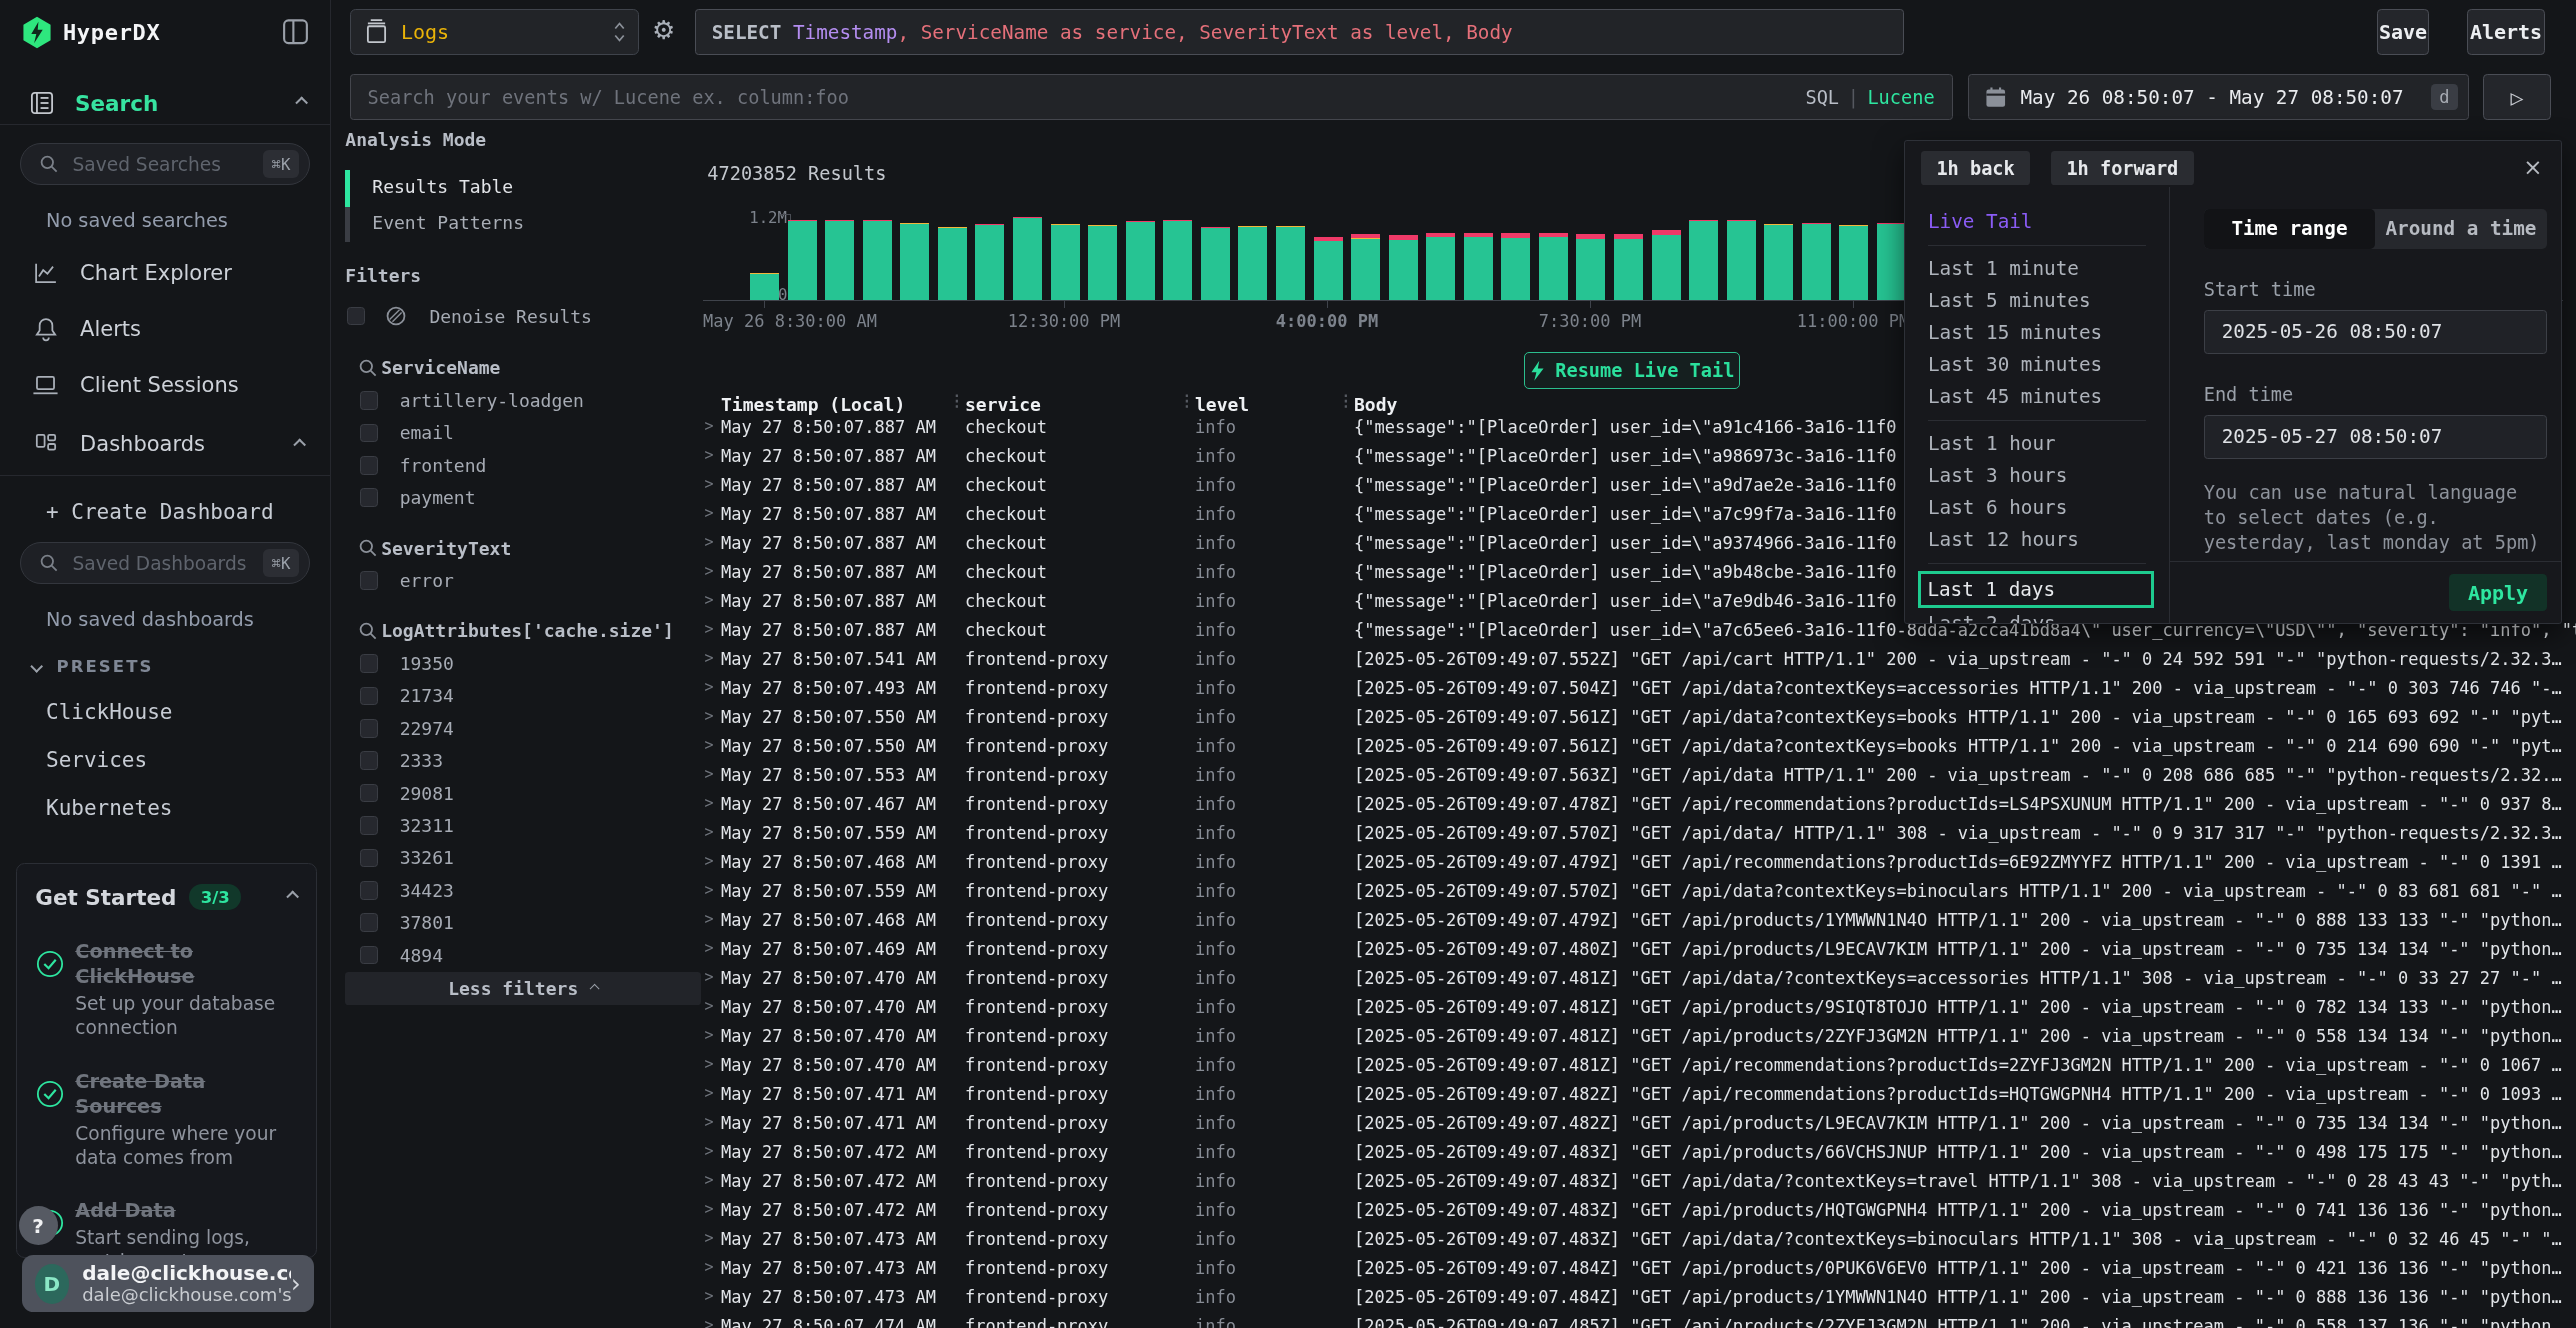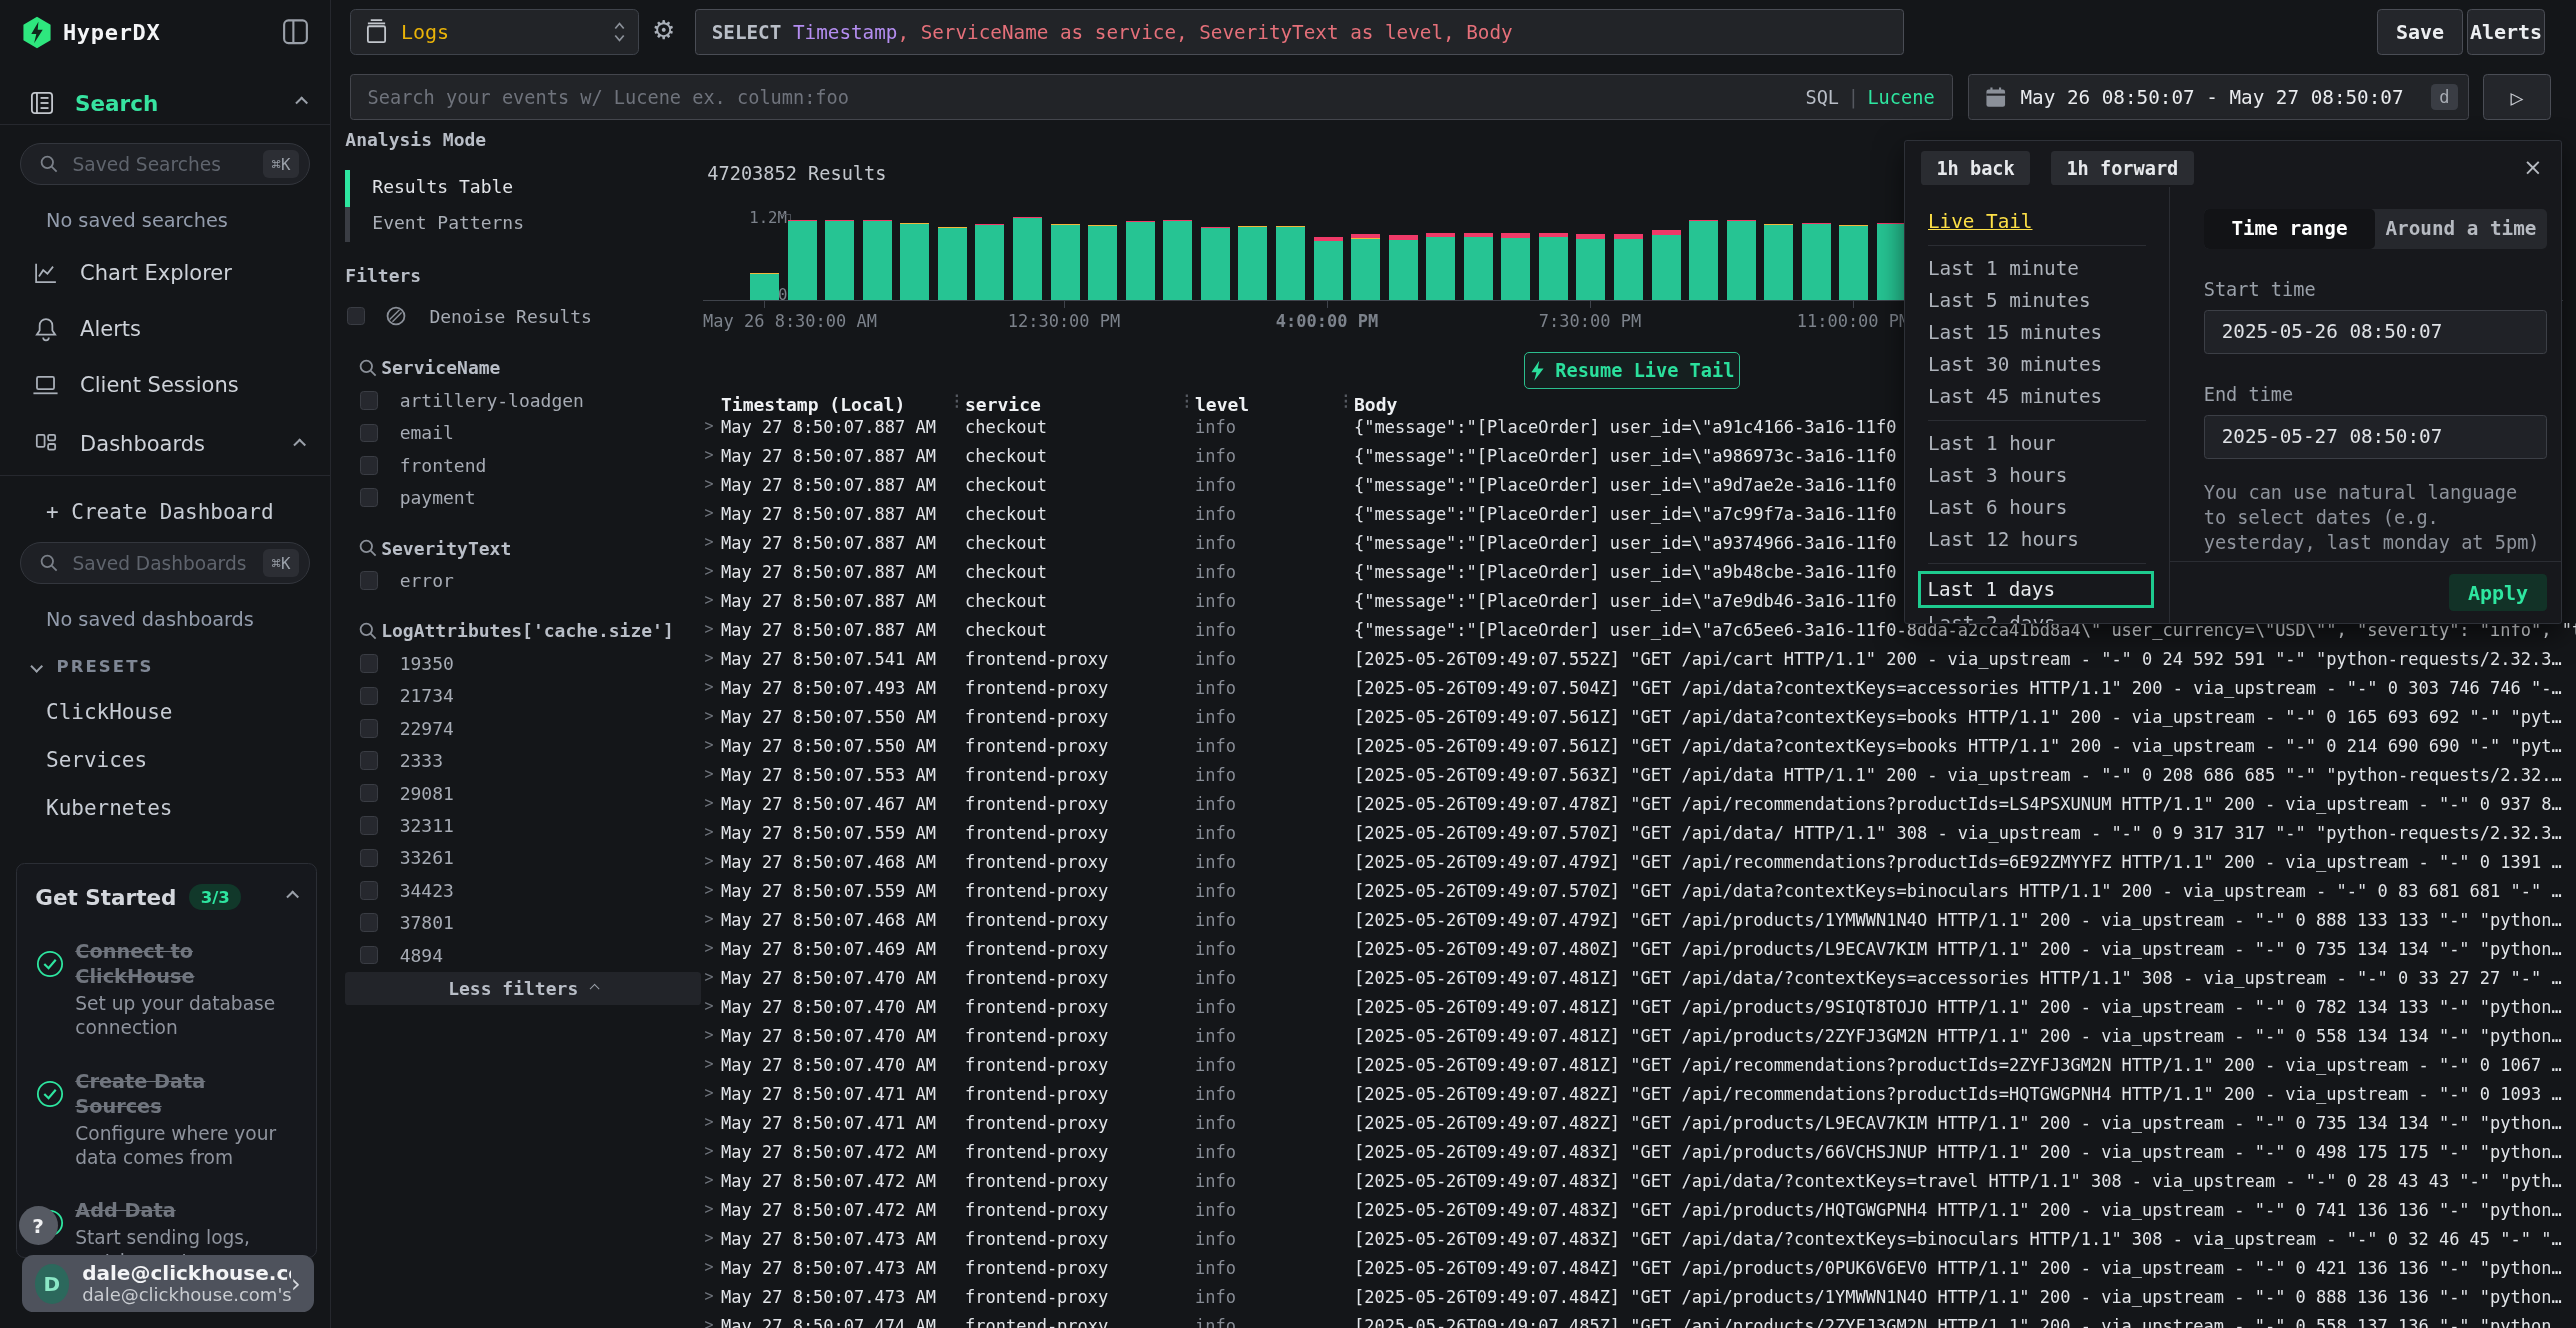--- a/index.html
+++ b/index.html
@@ -53,21 +53,21 @@
   .ibox { position:absolute; background:#222428; border:0.7px solid #4a4d55; border-radius:3.6px; display:flex; align-items:center; }
   .select-src { left:18.6px; top:9.3px; width:289px; height:46px; padding:0 11.4px 0 14.3px; border-color:#3f434b; border-radius:5.7px; cursor:pointer; }
   .select-src .txt { font-size:20px; color:#eab308; margin-left:13px; }
   .gear-btn { position:absolute; left:321px; top:17px; cursor:pointer; }
   .sql-editor { left:364px; top:9.3px; width:1209px; height:46px; padding:0 15.7px; font-size:19.3px; cursor:text; }
   .kw { color:#b9bec7; font-weight:bold; }
   .tok-col { color:#b48df0; }
   .tok-expr { color:#e5707a; }
   .orderby { left:1586px; top:9.3px; width:441px; height:46px; padding:0 15.7px; font-size:19.3px; cursor:text; }
   .btn { position:absolute; background:#24262b; border:0.7px solid #4a4d55; border-radius:4.3px; color:#eceef1; font-weight:bold; font-size:20px; display:flex; align-items:center; justify-content:center; cursor:pointer; }
-  .save-btn { left:2046px; top:9.3px; width:86px; height:46px; }
+  .save-btn { left:2046px; top:9.3px; width:52px; height:46px; }
   .alerts-btn { left:2136px; top:9.3px; width:78px; height:46px; }
 
   .search-input { left:18.6px; top:74px; width:1603px; height:46px; padding:0 17px; border-color:#44464d; cursor:text; }
   .search-input .ph { color:#6f737c; font-size:18.6px; }
   .lang-toggle { margin-left:auto; font-size:18.6px; }
   .lang-toggle .sql { color:#b9bec7; cursor:pointer; }
   .lang-toggle .sep { color:#55585f; margin:0 8.6px; }
   .lang-toggle .lucene { color:#2ee6a0; cursor:pointer; }
   .date-box { left:1637px; top:74px; width:501px; height:46px; padding:0 10px 0 15.7px; border-color:#44464d; cursor:text; }
   .date-box .txt { margin-left:14.3px; font-size:19.3px; color:#e9ebee; white-space:nowrap; }
@@ -118,21 +118,21 @@
   .trow .bdy { left:651px; right:0; color:#e2e5e9; }
 
   
   .time-panel { position:absolute; left:1573px; top:140px; width:658px; height:484px; background:#17181c; border:0.7px solid #2e3138; border-radius:2.9px; box-shadow:0 10px 29px rgba(0,0,0,.55); z-index:50; overflow:hidden; }
   .tp-head { position:relative; height:46px; padding:10px 14.3px 0 15.7px; }
   .tp-btn { display:inline-flex; align-items:center; justify-content:center; height:34px; padding:0 15.7px; background:#2a2c31; border-radius:3.6px; color:#e7e9ec; font-weight:bold; font-size:18.6px; margin-right:10px; cursor:pointer; }
   .tp-close { position:absolute; right:18.6px; top:13px; font-size:23px; color:#b6bac1; cursor:pointer; font-family:"DejaVu Sans", sans-serif; }
   .tp-cols { position:absolute; top:46px; left:0; right:0; bottom:0; display:flex; }
   .tp-menu { width:266px; border-right:0.7px solid #2b2d33; padding:18.6px 0 0 23px; overflow:hidden; }
   .tp-item { height:32px; display:flex; align-items:center; font-size:19.3px; color:#aeb3bb; cursor:pointer; }
-  .tp-item.first { color:#fde047;text-decoration:underline; }
+  .tp-item.first { color:#8b5cf6; }
   .tp-item.selected { border:3.6px solid #1ecb8f; margin-left:-10px; padding-left:6.4px; width:236px; height:37px; color:#e7e9ec; }
   .tp-div { height:0.7px; background:#2b2d33; margin:7.2px 23px 7.2px 0; }
   .tp-form { position:relative; flex:1; padding:21.5px 14.3px 0 34px; }
   .tp-tabs { display:flex; width:343px; height:40px; background:#26282d; border-radius:5px; overflow:hidden; }
   .tp-tab { flex:1; display:flex; align-items:center; justify-content:center; font-size:19.3px; font-weight:bold; color:#b6bac1; cursor:pointer; }
   .tp-tab.active { background:#121316; color:#ffffff; border-radius:5px; }
   .tp-label { margin-top:30px; font-size:18.6px; color:#9aa0a9; }
   .tp-input { margin-top:10px; width:343px; height:44px; background:#202227; border:0.7px solid #3c3f46; border-radius:3.6px; display:flex; align-items:center; padding:0 17px; font-size:19.3px; color:#dfe2e6; cursor:text; }
   .tp-hint { margin-top:21.5px; width:336px; font-size:18.6px; line-height:1.35; color:#8e939c; }
   .tp-footer { position:absolute; left:0; right:0; bottom:0; height:62px; border-top:0.7px solid #2b2d33; }

